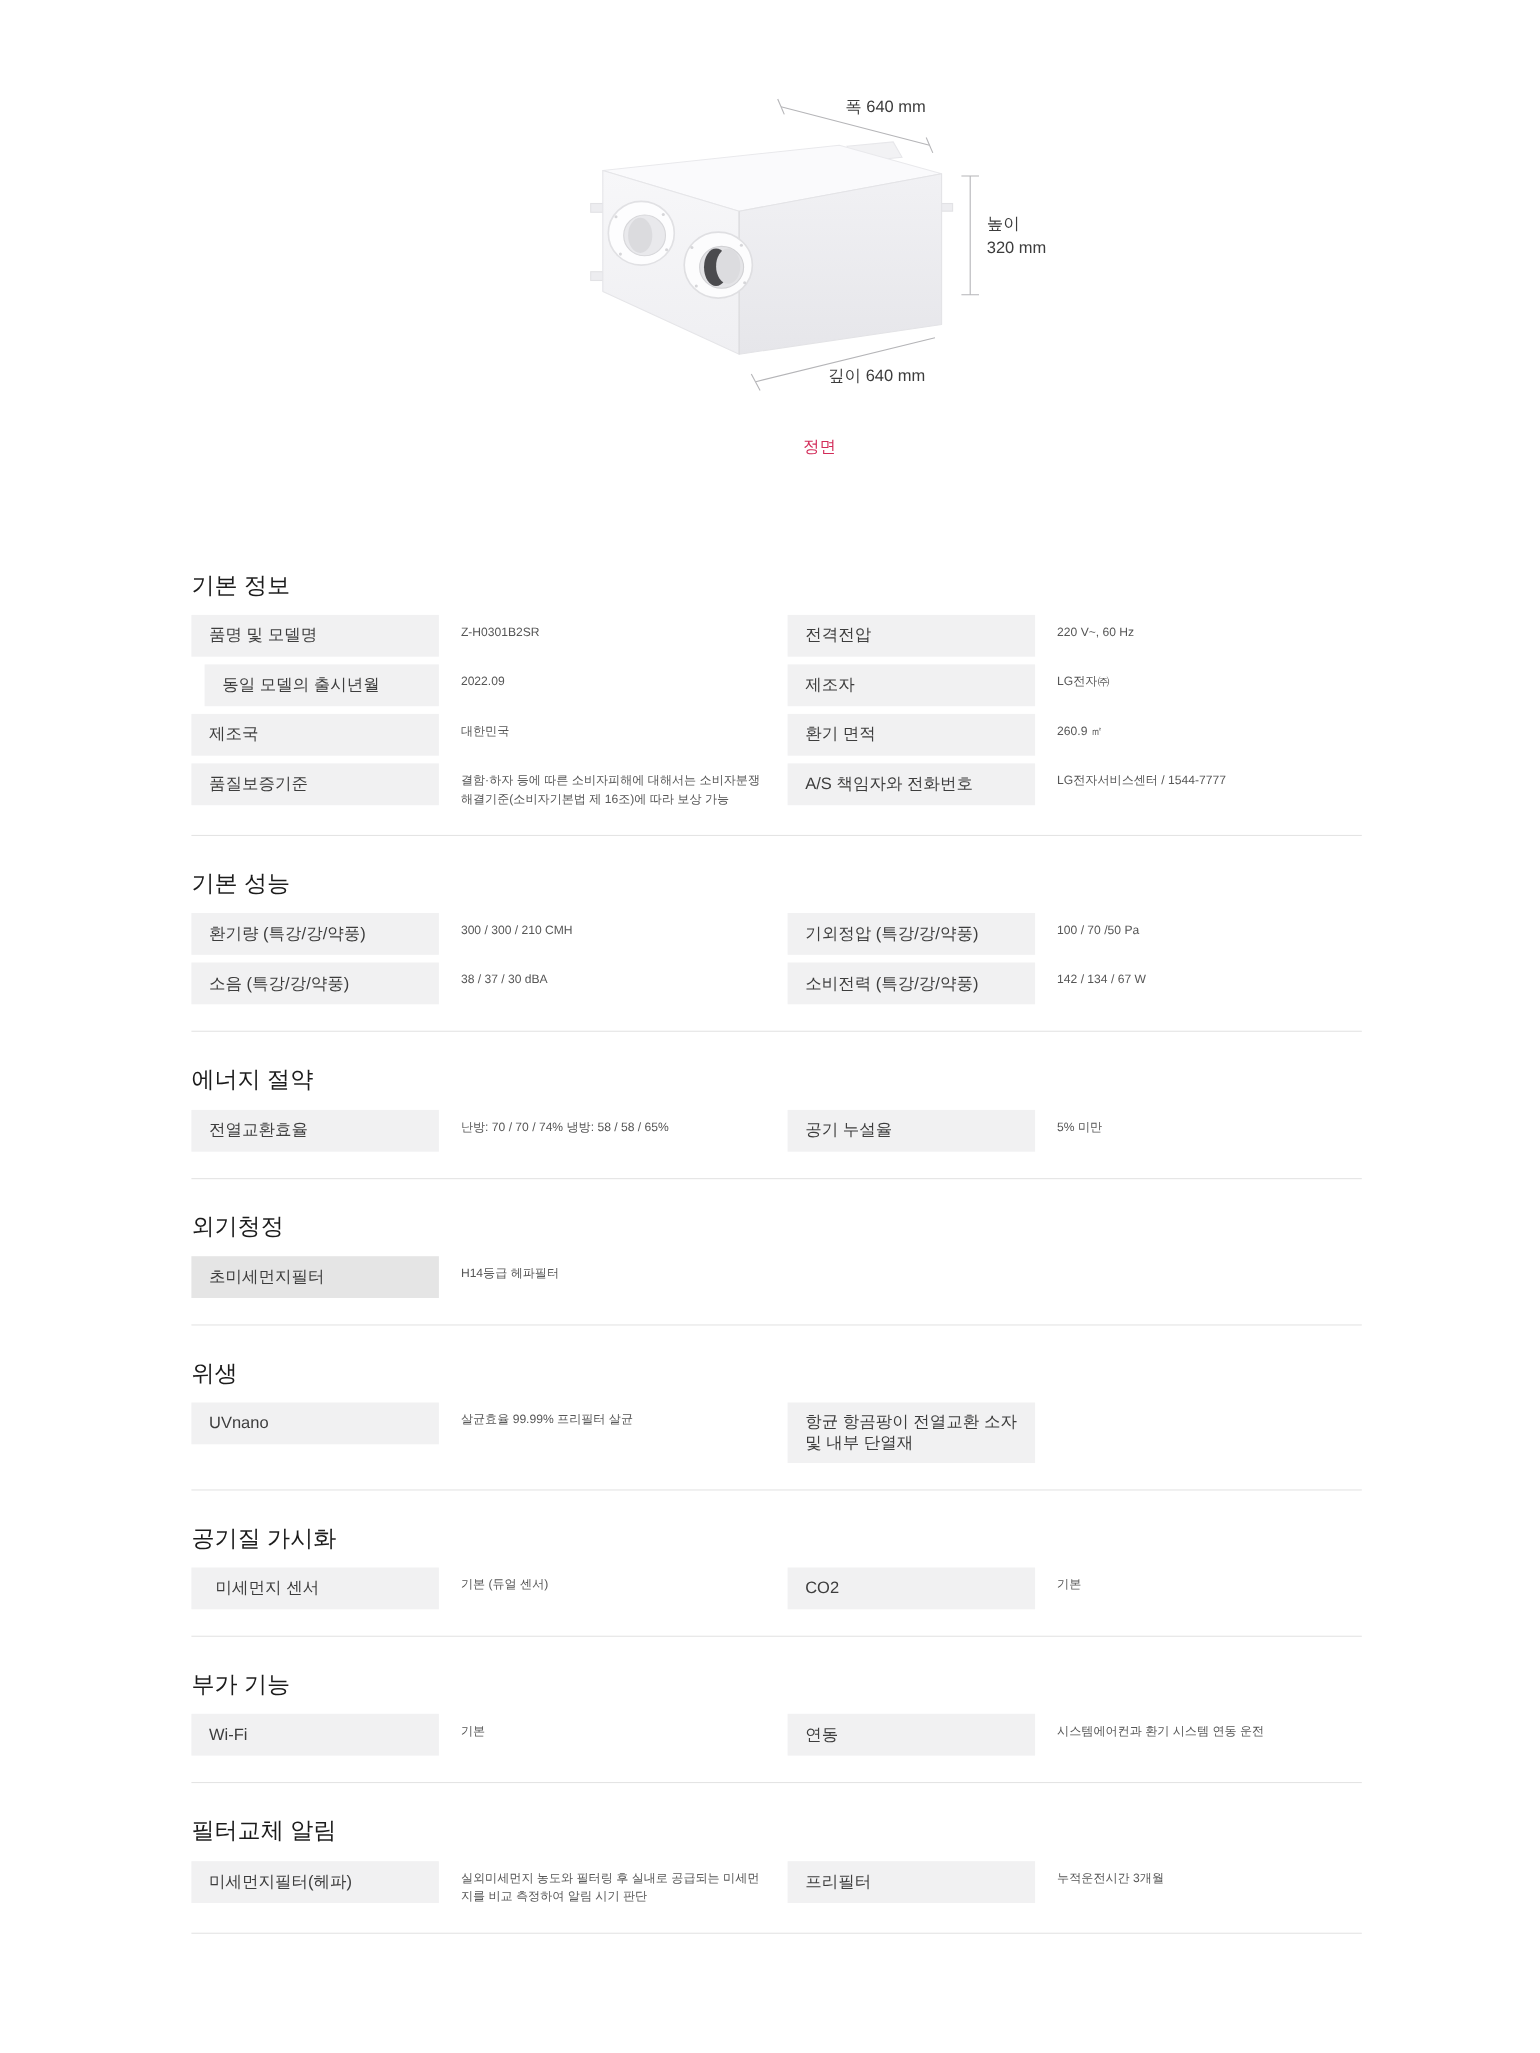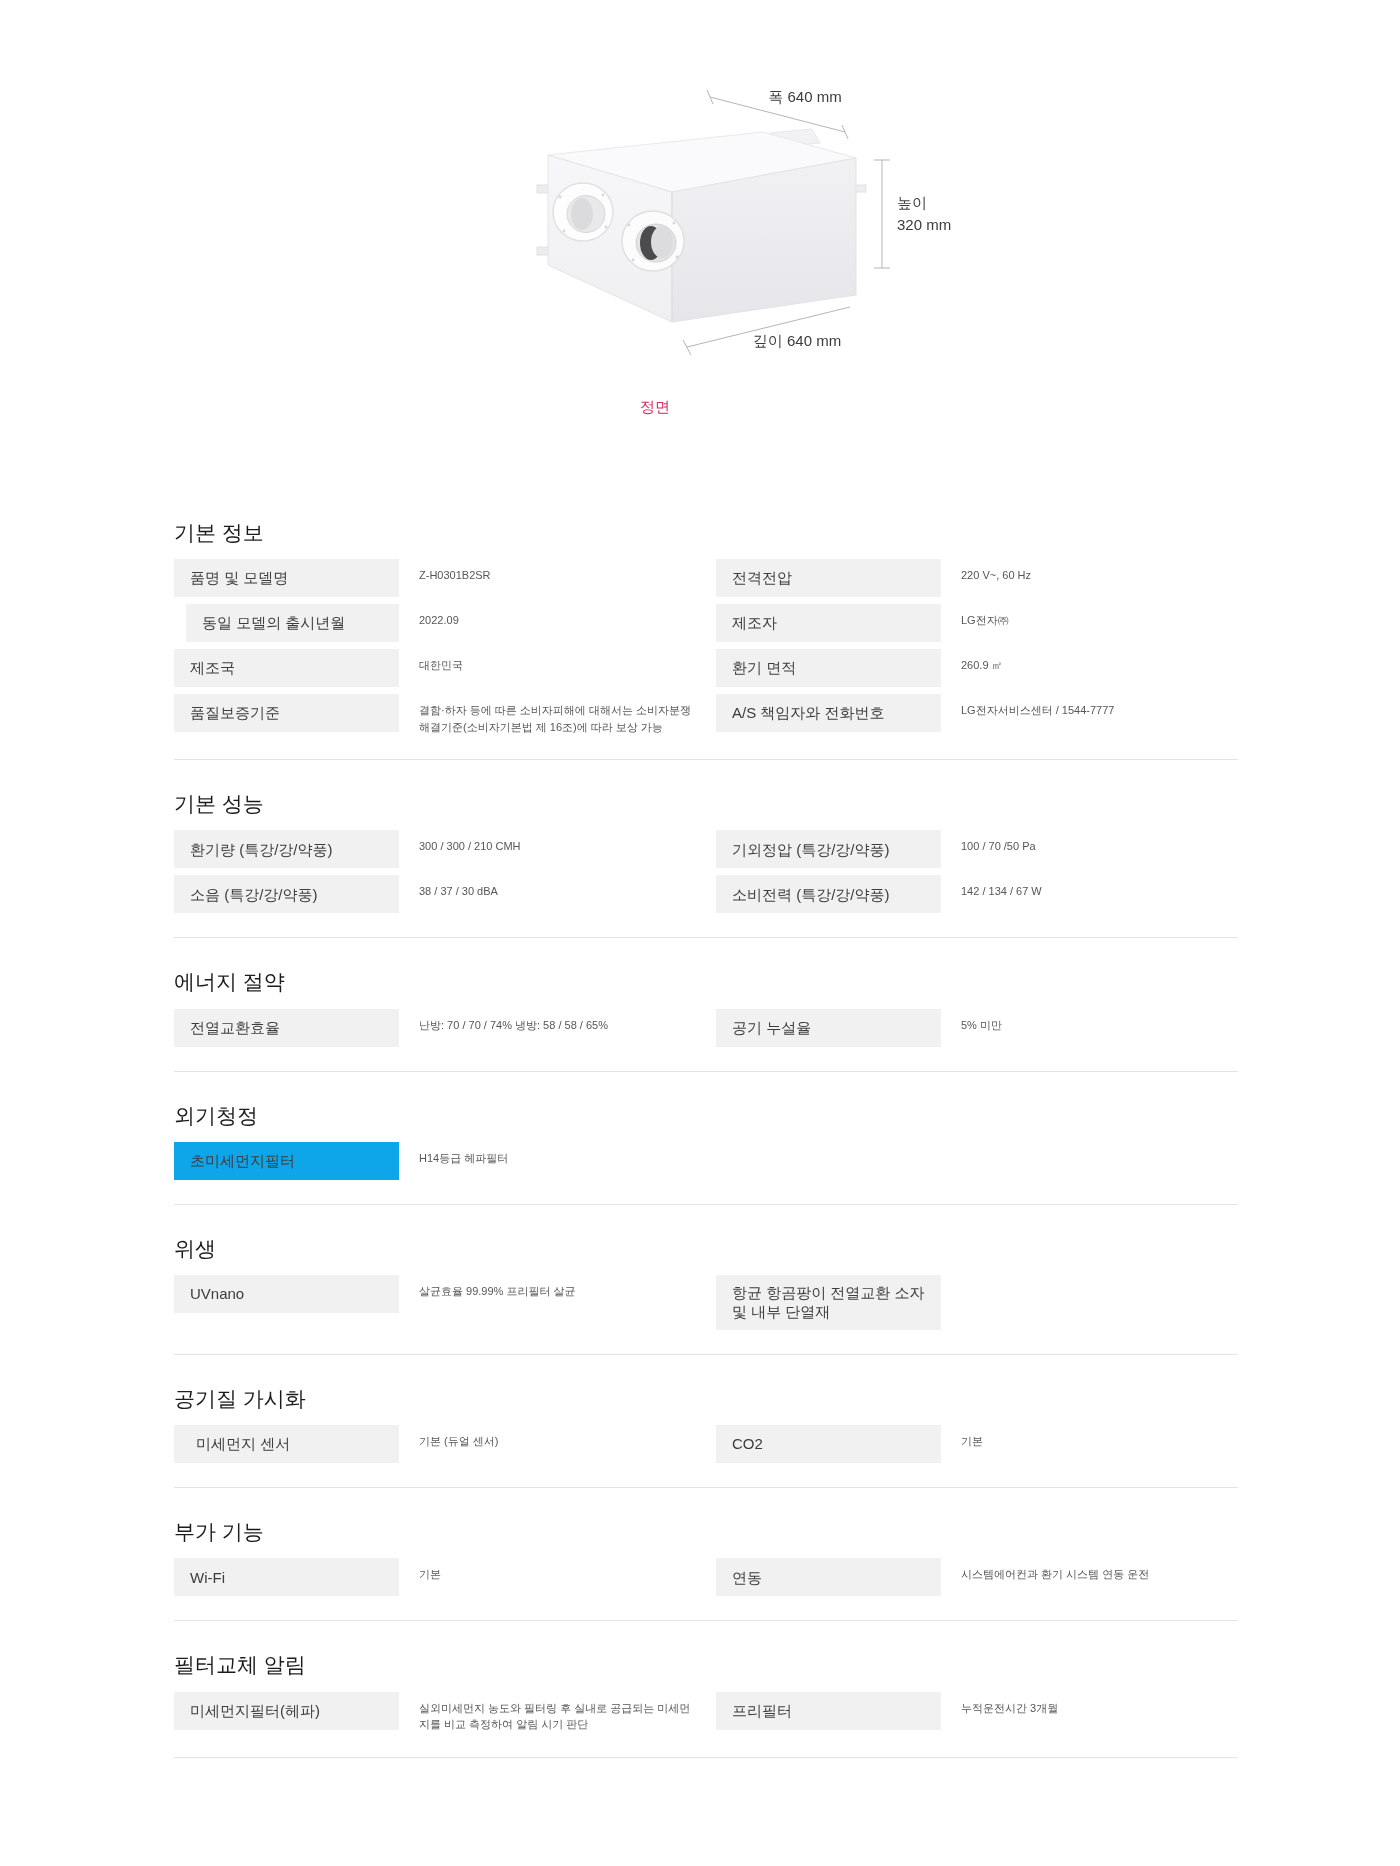--- a/index.html
+++ b/index.html
@@ -2,21 +2,21 @@
 <html><head>
 <meta charset="utf-8">
 <style>
   html,body{margin:0;padding:0;background:#ffffff;}
   body{font-family:"Liberation Sans","DejaVu Sans",sans-serif;color:#3d3d3d;}
   .page{position:relative;width:1400px;height:1866px;background:#fff;overflow:hidden;}
 
   
   .figure-area{position:relative;height:430px;}
   .figure-svg{position:absolute;left:520px;top:85px;}
-  .view-label{position:absolute;left:640px;top:397px;width:120px;text-align:left;
+  .view-label{position:absolute;left:640px;top:397px;width:120px;text-align:right;
               font-size:15px;line-height:1.3;cursor:pointer;}
 
   
   .content{margin:90px 0 0 174px;width:1064px;}
   .section-title{font-size:21px;font-weight:500;color:#1b1b1b;margin:12px 0 14px 0;line-height:1.2;}
   .section-grid{display:grid;grid-template-columns:1fr 1fr;column-gap:20px;row-gap:7px;align-items:start;}
   .spec-item{display:grid;grid-template-columns:225px 1fr;column-gap:20px;align-items:start;}
   .spec-label{min-height:38px;box-sizing:border-box;padding:8px 16px;display:flex;align-items:center;
               font-size:15px;line-height:1.3;color:#3d3d3d;}
   .spec-value{font-size:11px;line-height:1.5;color:#565656;padding-top:8px;}
@@ -170,21 +170,21 @@
             <div class="spec-label" style="background: rgb(241, 241, 242);">공기 누설율</div>
             <div class="spec-value">5% 미만</div>
           </div>
         </div>
       </section>
       <div class="divider" style="background: rgb(228, 228, 228);"></div>
       <section class="spec-section">
         <h2 class="section-title">외기청정</h2>
         <div class="section-grid">
           <div class="spec-item">
-            <div class="spec-label" style="background: #0ea5e9;">초미세먼지필터</div>
+            <div class="spec-label" style="background: #e5e5e5;">초미세먼지필터</div>
             <div class="spec-value">H14등급 헤파필터</div>
           </div>
         </div>
       </section>
       <div class="divider" style="background: rgb(228, 228, 228);"></div>
       <section class="spec-section">
         <h2 class="section-title">위생</h2>
         <div class="section-grid">
           <div class="spec-item">
             <div class="spec-label" style="background: rgb(241, 241, 242);">UVnano</div>

